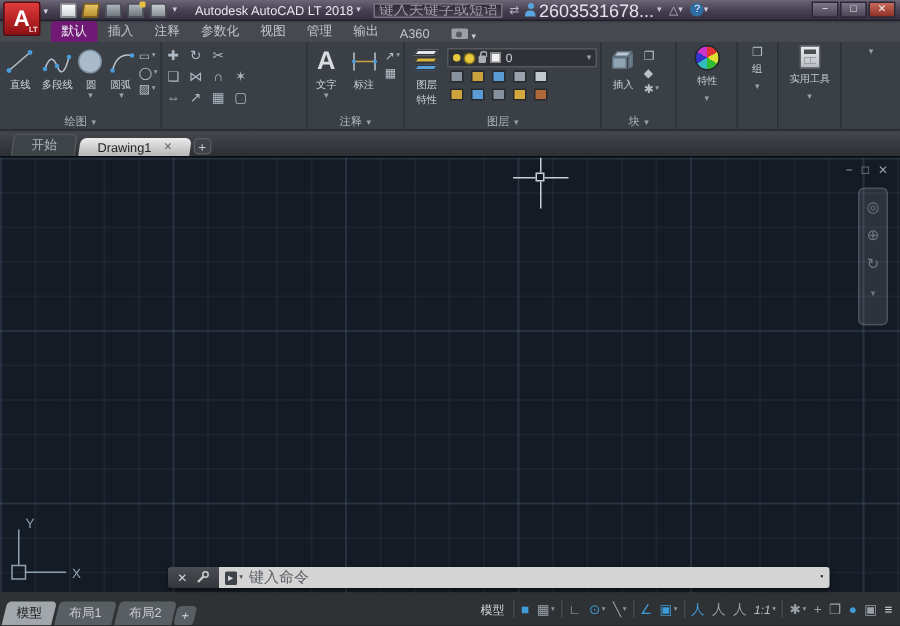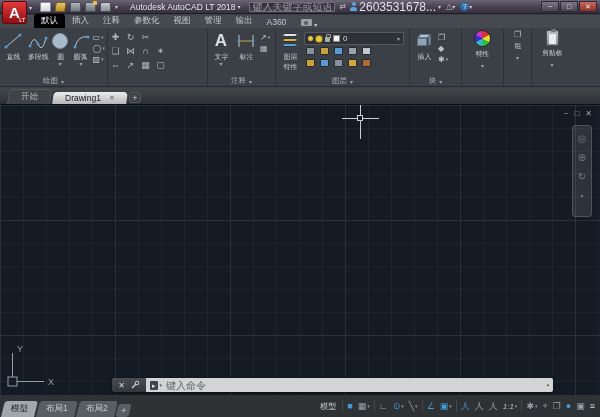--- a/index.html
+++ b/index.html
@@ -46,21 +46,21 @@
     text-align:center;line-height:9px;margin-left:5px;}
   .winbtns{position:absolute;right:3px;top:1px;display:flex;gap:1px;}
   .winbtn{width:18px;height:11px;background:linear-gradient(#7b7586,#4a4454);border:1px solid #2c2836;
     border-radius:0 0 2px 2px;color:#eee;font-size:7px;text-align:center;line-height:10px;}
   .winbtn.close{background:linear-gradient(#c96a5e,#8c2f24);}
 
   
   .tabrow{position:absolute;left:0;top:15px;width:600px;height:13px;background:#46494e;
     display:flex;align-items:flex-end;padding-left:34px;font-size:8.5px;}
   .rtab{padding:1px 7px;color:#c3c7cb;}
-  .rtab.active{background:#000000;border-radius:3px 3px 0 0;color:#f0f2f4;}
+  .rtab.active{background:#701a75;border-radius:3px 3px 0 0;color:#f0f2f4;}
   .cam-icon{width:11px;height:7px;background:#9aa0a6;border-radius:1px;margin:0 2px 2px 8px;position:relative;}
   .cam-icon:after{content:"";position:absolute;left:3px;top:1.5px;width:4px;height:4px;border-radius:50%;background:#585c61;}
 
   
   .ribbon{position:absolute;left:0;top:28px;width:600px;height:59px;background:#3b4046;
     display:flex;border-bottom:1px solid #26292d;}
   .panel{height:59px;display:flex;flex-direction:column;border-right:1px solid #2d3135;}
   .pbody{flex:1;display:flex;align-items:flex-start;padding:2px 2px 0 2px;gap:2px;}
   .plabel{height:12px;font-size:7.5px;color:#aeb4b9;display:flex;align-items:center;justify-content:center;gap:3px;}
   .plabel .drp{font-size:6px;color:#9aa0a5;}
@@ -440,26 +440,31 @@
     <div class="panel" style="width:28px">
       <div class="bigbtn">
         <span class="sg">❐</span>
         <span class="blabel">组</span>
       </div>
       <div class="plabel">
           <span class="drp">▾</span>
         </div>
     </div>
 
+    <div class="panel" style="width:44px">
+      <div class="bigbtn">
+        <span class="calc"></span>
+        <span class="blabel">实用工具</span>
+      </div>
+      <div class="plabel">
+          <span class="drp">▾</span>
+        </div>
+    </div>
 
     <div class="panel" style="width:40px;border-right:none">
-      <div class="bigbtn">
-        <span class="clip"></span>
-        <span class="blabel">剪贴板</span>
-      </div>
       <div class="plabel">
           <span class="drp">▾</span>
         </div>
     </div>
   </div>
 
   <div class="filetabs">
     <div class="ftab start">
       <span>开始</span>
     </div>

